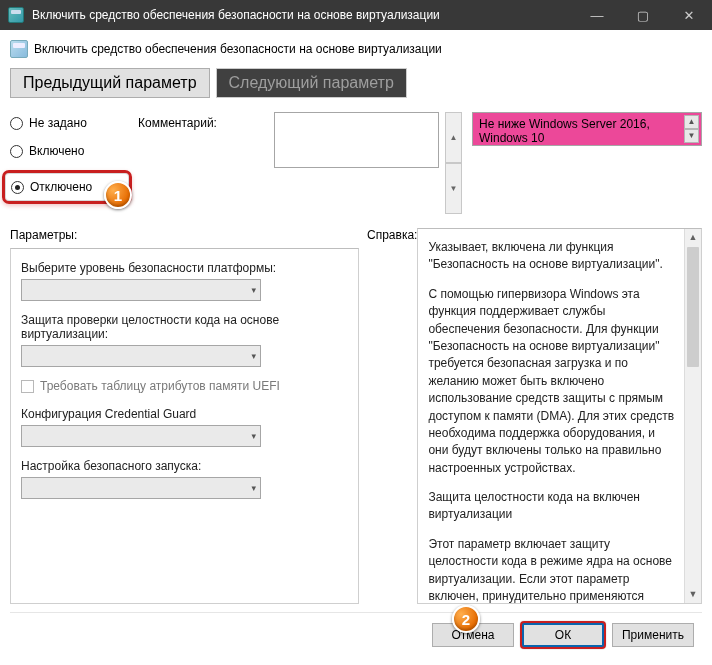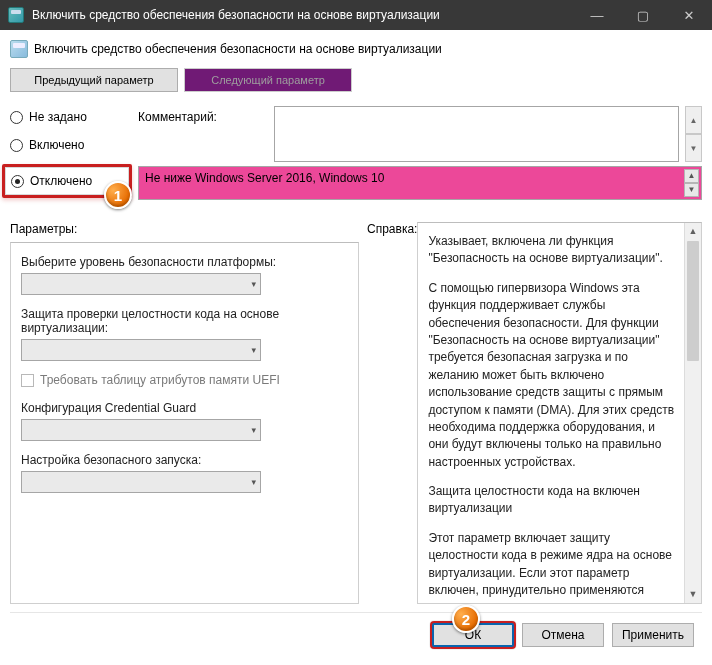--- a/index.html
+++ b/index.html
@@ -59,46 +59,46 @@
   .headerline .hicon::after{
     content:""; position:absolute; left:2px; top:2px; right:2px; height:5px;
     background:#eef; border-radius:1px;
   }
   .headerline span { font-size: 12px; }
   .navrow { display: flex; gap: 6px; margin-bottom: 14px; }
   .navbtn {
     background: #e1e1e1;
     border: 1px solid #adadad;
     padding: 5px 12px;
-    font-size: 11px;
+    font-size: 16px;
     min-width: 168px;
     text-align: center;
   }
-  .navbtn.disabled { color: #9e9e9e; border-color:#ccc; background:#701a75; }
+  .navbtn.disabled { color: #9e9e9e; border-color:#ccc; background:#404040; }
   .toprow { display: flex; gap: 10px; }
   .radiocol { width: 118px; padding-top: 2px; }
   .rrow { display: flex; align-items: center; gap: 6px; margin-bottom: 10px; height: 18px; }
   .radio {
     width: 13px; height: 13px; border-radius: 50%;
     border: 1px solid #333; background:#fff; position: relative; flex:0 0 13px;
   }
   .radio.selected::after {
     content:""; position:absolute; left:3px; top:3px; width:5px; height:5px;
     border-radius:50%; background:#222;
   }
   .rrow.highlight {
     border: 3px solid #c81f1f;
-    border-radius: 2px;
+    border-radius: 7px;
     padding: 14px 6px;
     margin-left: -8px;
     margin-right: -4px;
     box-shadow: 0 0 0 1px rgba(0,0,0,0.15) inset, 0 2px 4px rgba(200,31,31,0.25);
     position: relative;
   }
-  .midcol { display:flex; flex-direction:column; gap:4px; flex:1; }
+  .midcol { display:flex; flex-direction:row; gap:10px; flex:1; }
   .labelcell { width: 130px; font-size:12px; padding-top:4px; }
   .fieldrow { display:flex; gap:6px; }
   .textarea {
     flex:1; height:56px; border:1px solid #a6a6a6; background:#fff;
     resize:none; font-family:inherit; font-size:12px; padding:4px;
   }
   .versionbox {
     flex:1; height:34px; border:1px solid #a6a6a6; background:#ec4899;
     padding: 4px 6px; font-size:12px; position:relative;
   }
@@ -273,20 +273,20 @@
         <div class="scrollbar">
           <div class="arr">▲</div>
           <div class="thumb"></div>
           <div class="arr" style="position:absolute;bottom:0;left:0;right:0">▼</div>
         </div>
       </div>
     </div>
   </div>
 
   <div class="bottombar">
+    <div class="btn">Отмена</div>
     <div class="btn default">ОК</div>
-    <div class="btn">Отмена</div>
     <div class="btn">Применить</div>
     <div class="marker marker2">2</div>
   </div>
 
   <div class="marker marker1">1</div>
 </div>
 
 </body></html>

